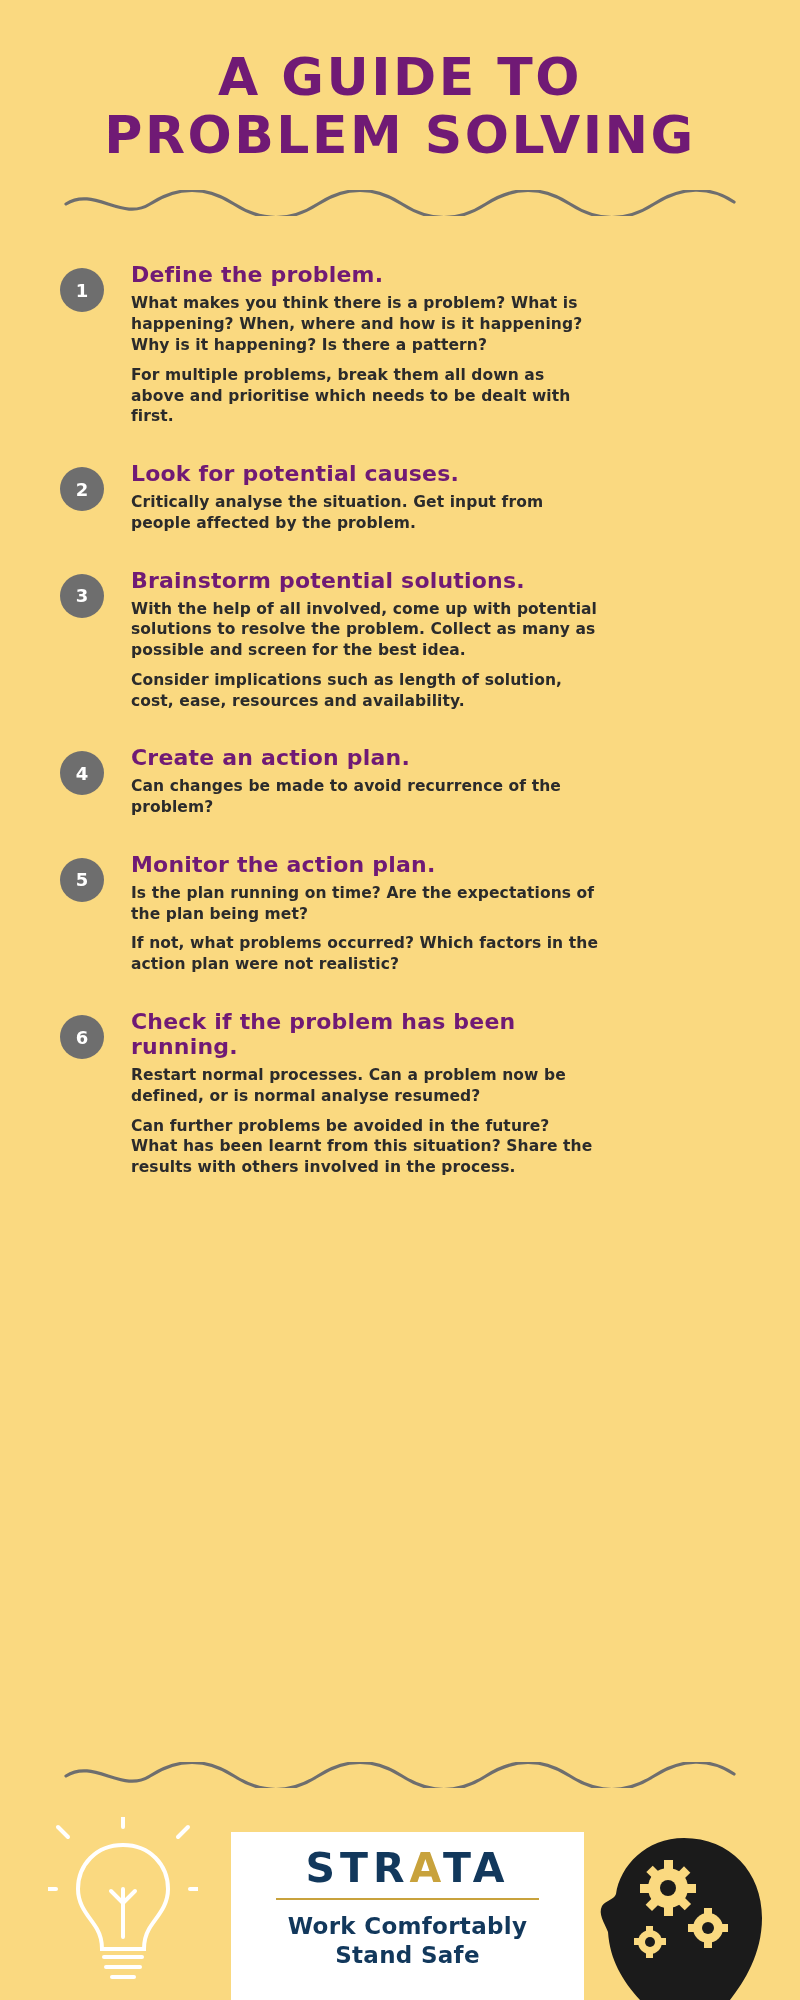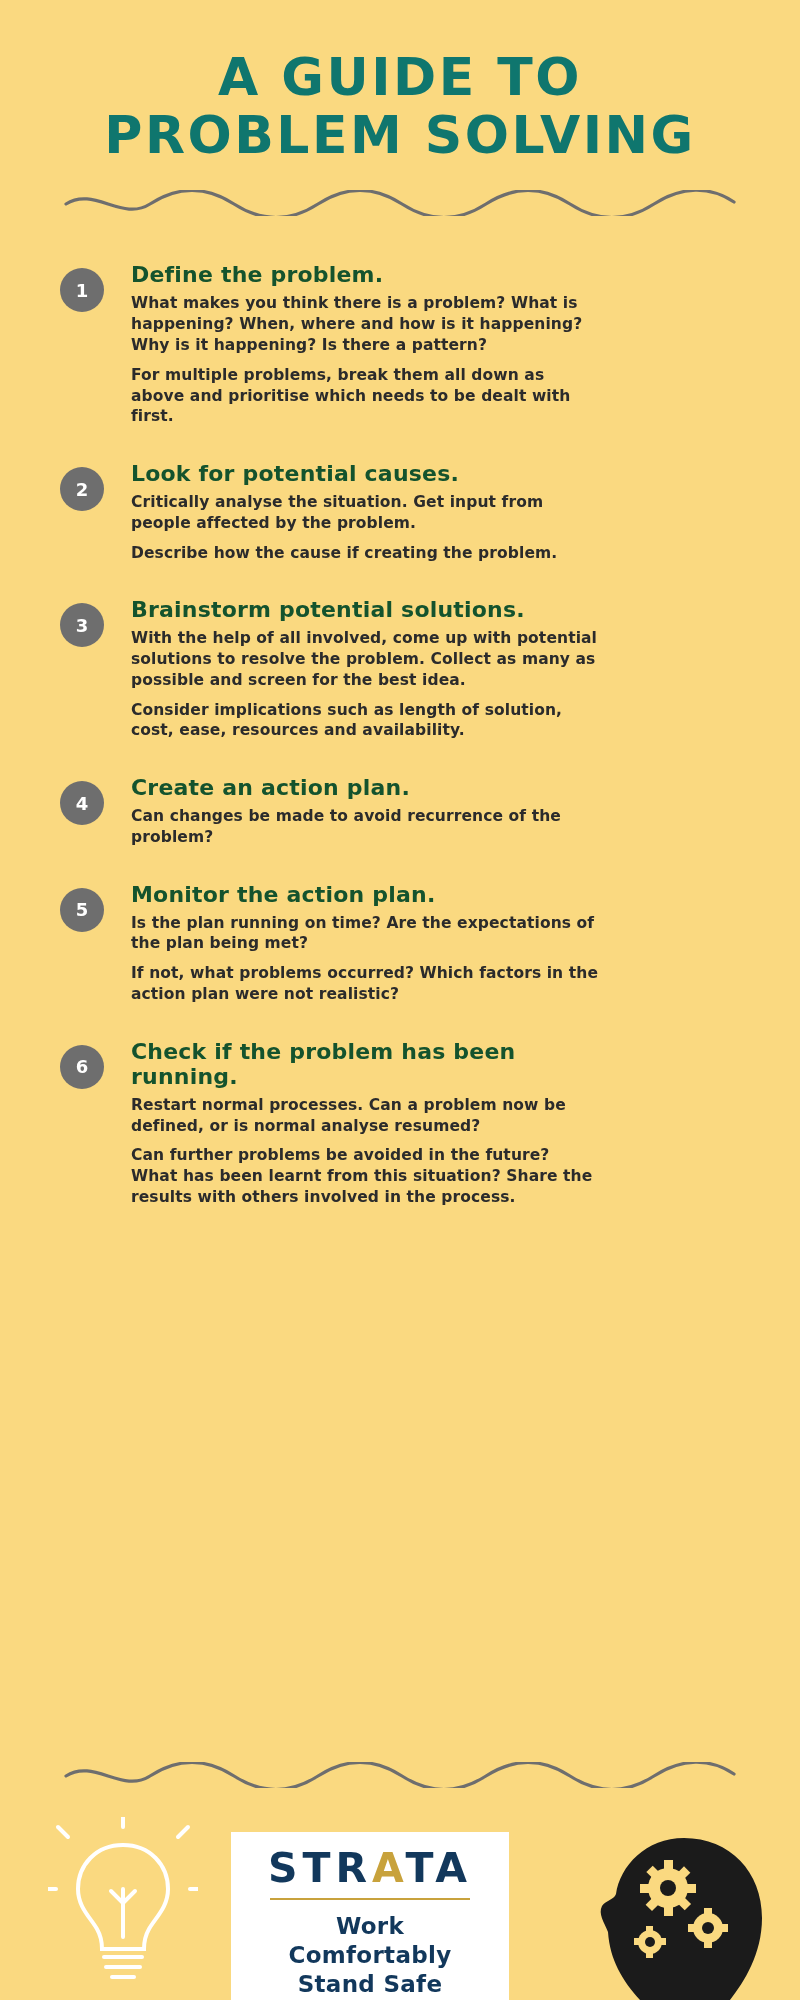--- a/index.html
+++ b/index.html
@@ -20,21 +20,21 @@
   
   .header {
     padding-top: 48px;
     text-align: center;
   }
   .title-line {
     font-family: "DejaVu Sans", sans-serif;
     font-weight: 700;
     font-size: 52px;
     letter-spacing: 2.5px;
-    color: #0f766e;
+    color: #701a75;
     line-height: 1.12;
     text-transform: uppercase;
   }
 
   
   .wave {
     display: block;
     margin: 26px auto 0 auto;
   }
   .wave.bottom { margin-top: 0; }
@@ -65,21 +65,21 @@
     margin-top: 6px;
   }
   .step-body {
     margin-left: 27px;
     max-width: 470px;
   }
   .step-title {
     font-family: "DejaVu Sans", sans-serif;
     font-weight: 700;
     font-size: 22px;
-    color: #14532d;
+    color: #701a75;
     letter-spacing: 0.2px;
     margin-bottom: 6px;
   }
   .step-para {
     font-family: "DejaVu Sans", sans-serif;
     font-weight: 700;
     font-size: 15.5px;
     line-height: 1.34;
     color: #2b2b2b;
     letter-spacing: 0.1px;
@@ -103,21 +103,21 @@
   }
   .bulb {
     position: absolute;
     left: 48px;
     bottom: 8px;
   }
   .logo-box {
     position: absolute;
     left: 231px;
     bottom: 0;
-    width: 278px;
+    width: 353px;
     height: 168px;
     background: #ffffff;
     padding: 16px 20px 10px 20px;
     text-align: center;
     margin-top: 28px;
   }
   .logo-word {
     font-family: "DejaVu Sans", sans-serif;
     font-weight: 700;
     font-size: 41px;
@@ -169,21 +169,20 @@
         <p class="step-para">What makes you think there is a problem? What is happening? When, where and how is it happening? Why is it happening? Is there a pattern?</p>
         <p class="step-para">For multiple problems, break them all down as above and prioritise which needs to be dealt with first.</p>
       </div>
     </div>
 
     <div class="step">
       <div class="badge">2</div>
       <div class="step-body">
         <div class="step-title">Look for potential causes.</div>
         <p class="step-para">Critically analyse the situation. Get input from people affected by the problem.</p>
-        <p class="step-para">Describe how the cause if creating the problem.</p>
       </div>
     </div>
 
     <div class="step">
       <div class="badge">3</div>
       <div class="step-body">
         <div class="step-title">Brainstorm potential solutions.</div>
         <p class="step-para">With the help of all involved, come up with potential solutions to resolve the problem. Collect as many as possible and screen for the best idea.</p>
         <p class="step-para">Consider implications such as length of solution, cost, ease, resources and availability.</p>
       </div>

